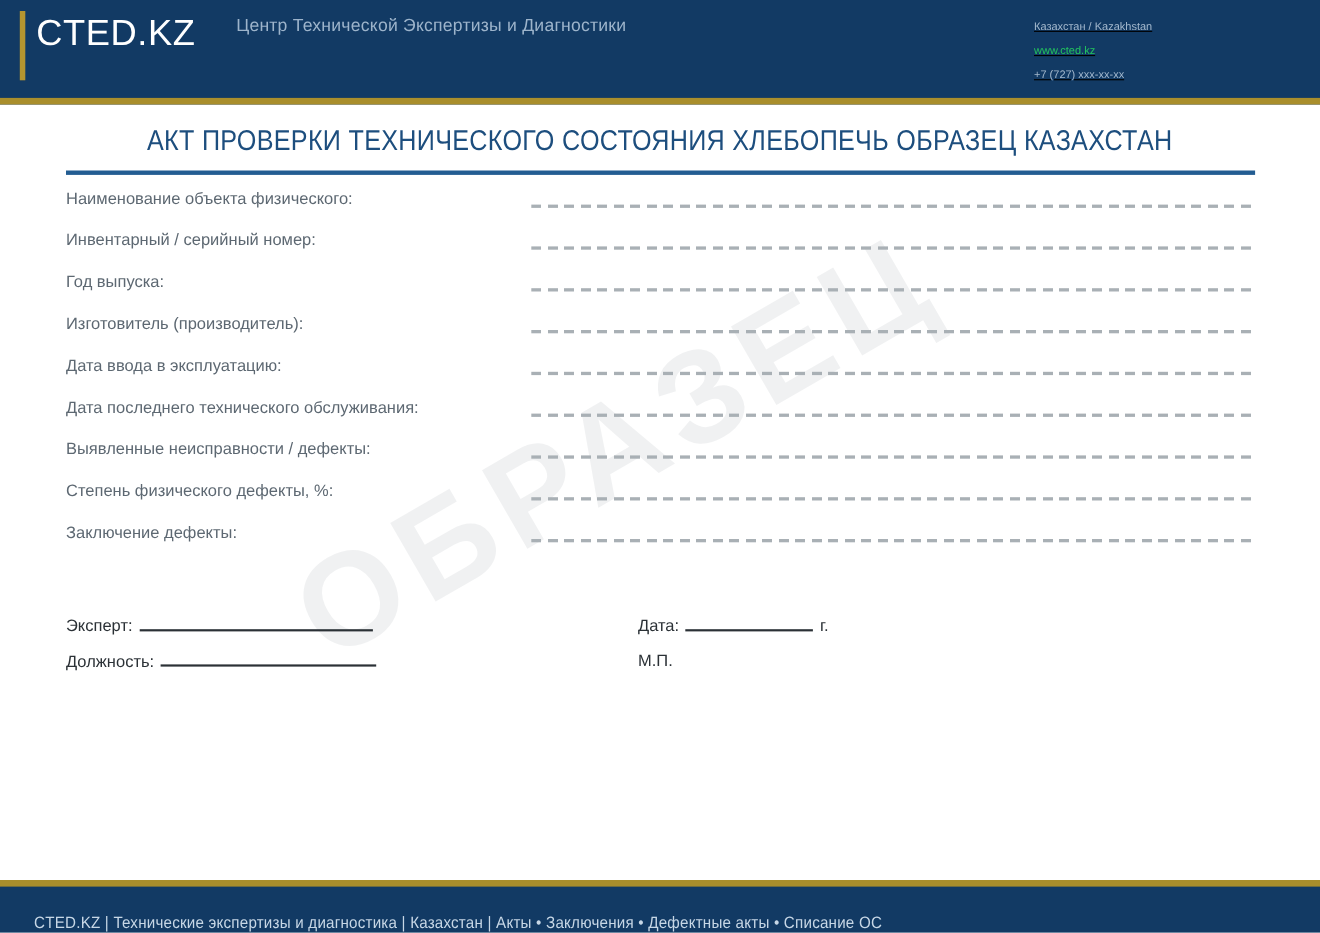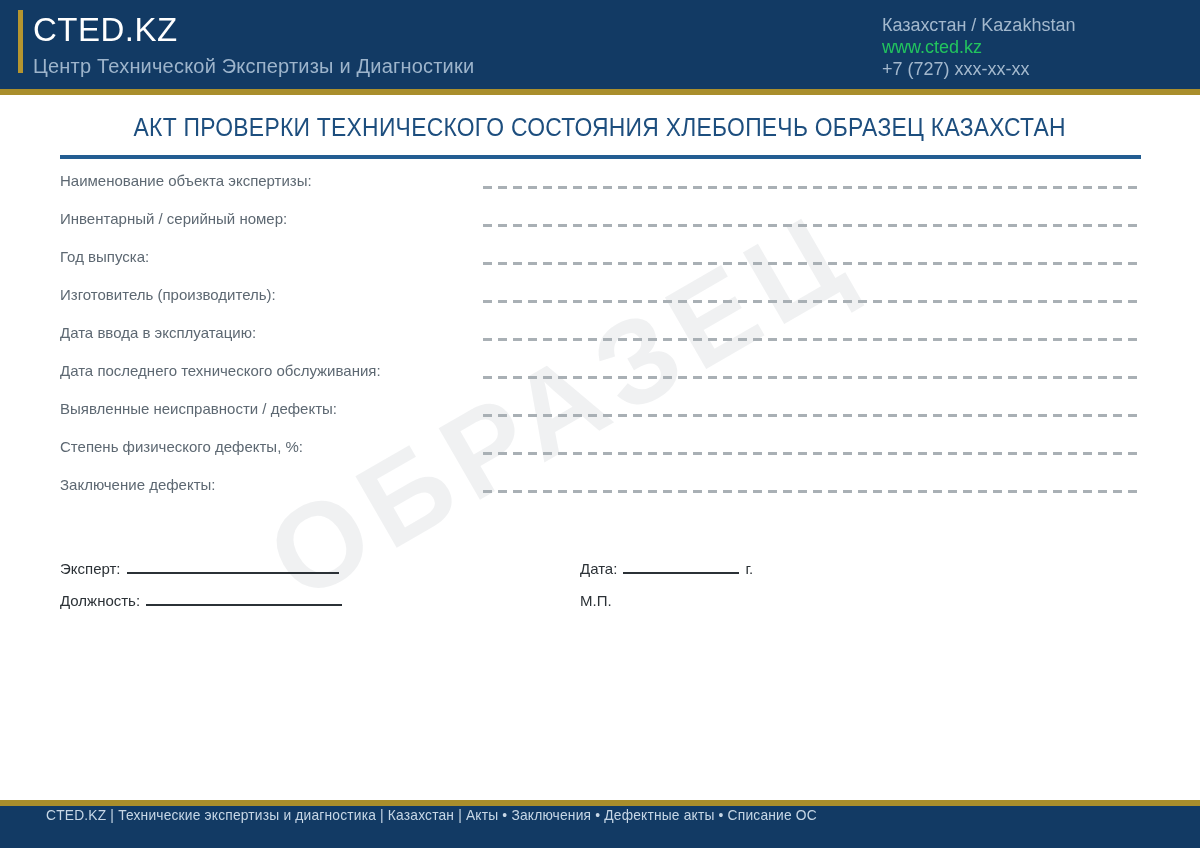--- a/index.html
+++ b/index.html
@@ -10,27 +10,27 @@
     -webkit-font-smoothing:antialiased;
   }
 
   
   .header {
     position:absolute; top:0; left:0; right:0; height:95px;
     background:#123A64; border-bottom:6px solid #A98E2C; z-index:3;
   }
   .logo-block { position:absolute; top:10px; left:18px; display:flex; }
   .logo-bar { width:5px; height:63px; background:#B5952F; margin-right:10px; }
-  .logo-text-wrap { display:flex; flex-direction:column; }
+  .logo-text-wrap { display:flex; flex-direction:row;gap:37px; }
   .logo-title {
     color:#ffffff; font-size:33px; font-weight:500; letter-spacing:0.5px;
     line-height:40px;
   }
-  .logo-subtitle { color:#9DB4CB; font-size:20px; margin-top:5px; letter-spacing:0.2px; }
-  .contact-block { position:absolute; top:14px; left:882px; font-size:18px; line-height:22px; }
+  .logo-subtitle { color:#9DB4CB; font-size:16px; margin-top:5px; letter-spacing:0.2px; }
+  .contact-block { position:absolute; top:14px; left:940px; font-size:10px; line-height:22px;text-decoration:underline; }
   .contact-region { color:#A3B8CD; }
   .contact-site { color:#22c55e; cursor:pointer; }
   .contact-phone { color:#A3B8CD; }
 
   
   .watermark {
     position:absolute; left:560px; top:405px; z-index:0;
     transform:translate(-50%,-50%) rotate(-30deg);
     font-size:120px; font-weight:bold; letter-spacing:10px;
     color:rgba(108,117,125,0.10); white-space:nowrap; pointer-events:none;
@@ -67,21 +67,21 @@
   .sig-right { position:absolute; left:520px; top:0; white-space:nowrap; }
   .uline { display:inline-block; border-bottom:2px solid #2B3136; height:14px; vertical-align:baseline; margin-left:6px; }
   .ul-expert { width:212px; }
   .ul-position { width:196px; }
   .ul-date { width:116px; margin-right:6px; }
 
   
   .footer {
     position:absolute; bottom:0; left:0; right:0; height:48px;
     background:#123A64; border-top:6px solid #A98E2C; z-index:3;
-    display:flex; align-items:flex-start; padding-left:46px;
+    display:flex; align-items:flex-end; padding-left:31px;
   }
   .footer-text {
     display:inline-block; transform:scaleX(0.92); transform-origin:left center;
     color:#C7D7E6; font-size:15px; white-space:nowrap; letter-spacing:0.2px;
   }
 </style>
 </head>
 <body>
 
 <div class="header">
@@ -102,21 +102,21 @@
 <div class="watermark">ОБРАЗЕЦ</div>
 
 <div class="doc">
   <div class="doc-title-wrap">
     <div class="doc-title">АКТ ПРОВЕРКИ ТЕХНИЧЕСКОГО СОСТОЯНИЯ ХЛЕБОПЕЧЬ ОБРАЗЕЦ КАЗАХСТАН</div>
   </div>
   <div class="title-rule"></div>
 
   <div class="fields">
     <div class="frow">
-      <div class="flabel">Наименование объекта экспертизы:</div>
+      <div class="flabel">Наименование объекта физического:</div>
       <div class="fline"></div>
     </div>
     <div class="frow">
       <div class="flabel">Инвентарный / серийный номер:</div>
       <div class="fline"></div>
     </div>
     <div class="frow">
       <div class="flabel">Год выпуска:</div>
       <div class="fline"></div>
     </div>

